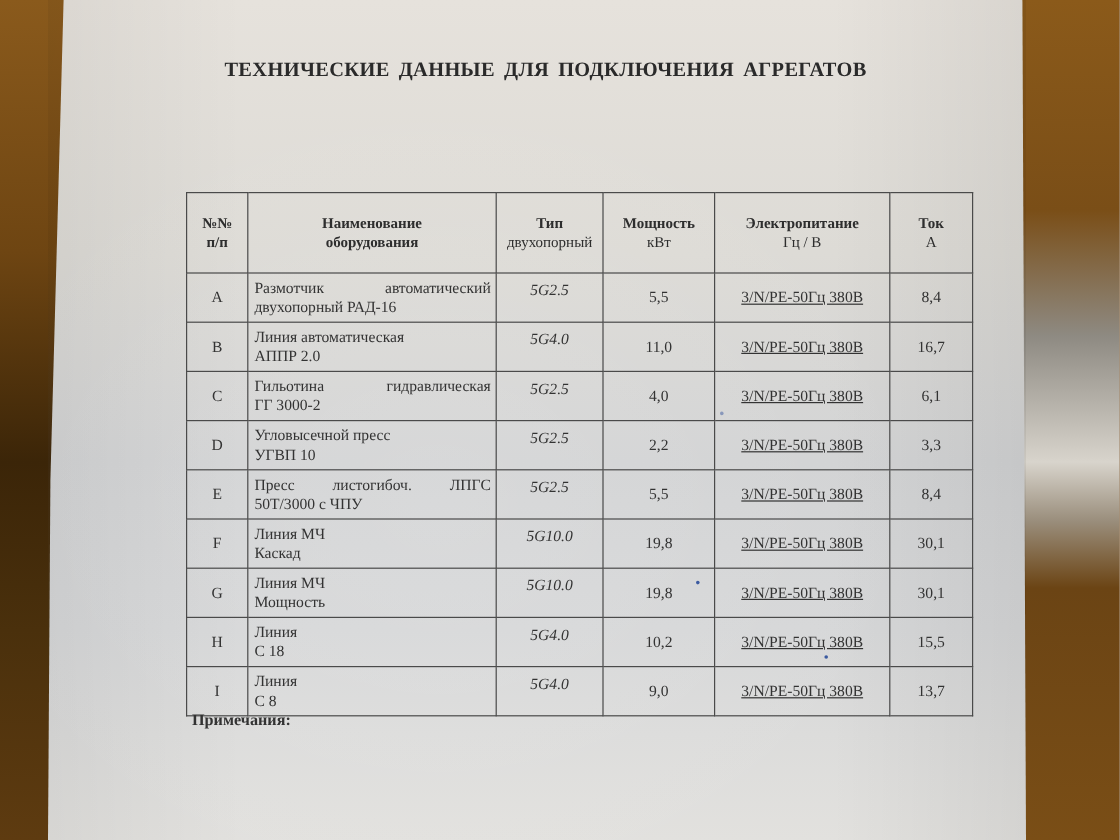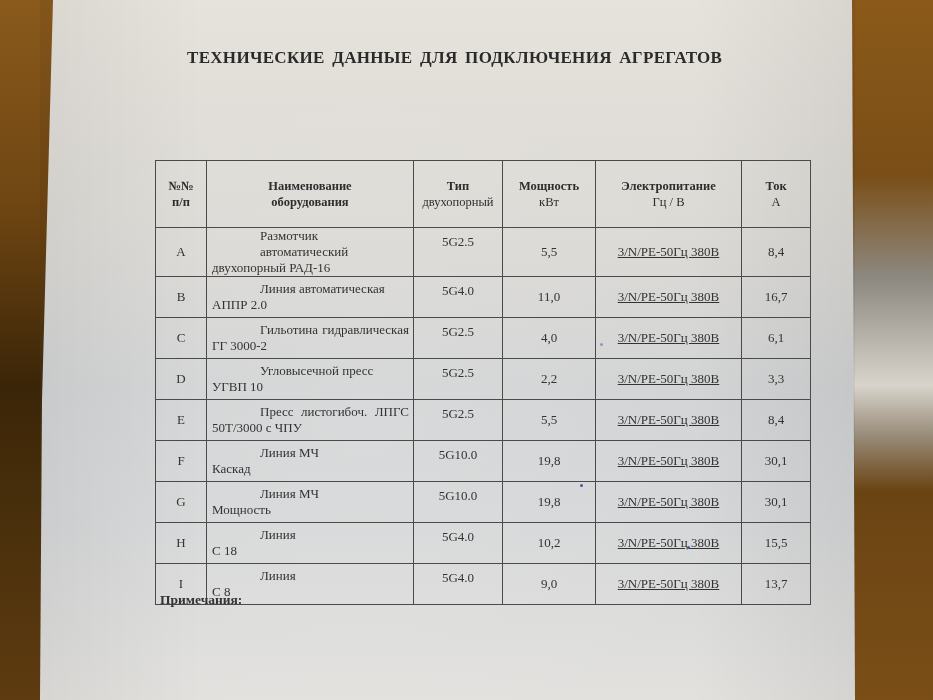--- a/index.html
+++ b/index.html
@@ -40,24 +40,24 @@
   table.spec td, table.spec th {
     border: 1.4px solid #4a4a4a; padding: 0; vertical-align: middle;
   }
   table.spec th {
     font-weight: bold; font-size: 12.5px; line-height: 16px; height: 66px; text-align: center; color: #2e2e2e;
   }
   table.spec th .sub { font-weight: normal; display: block; }
   table.spec td { height: 34px; text-align: center; font-size: 13px; }
   td.num { width: 50px; }
   td.name { width: 197px; text-align: left !important; padding-left: 5px !important; padding-right: 4px !important; line-height: 16px; font-size: 13px; }
-  td.name .l1 { display: block; text-align: justify; text-align-last: justify; margin-left: 48px; }
+  td.name .l1 { display: block; text-align: justify; text-align-last: justify; }
   td.name .l1.nj { text-align-last: left; }
   td.name .l2 { display: block; }
-  td.cable { width: 88px; vertical-align: top !important; padding-top: 6px !important; }
+  td.cable { width: 88px; vertical-align: top !important; padding-top: 6px !important; font-style: italic; }
   td.power { width: 92px; }
   td.supply { width: 145px; text-decoration: underline; }
   td.curr { width: 68px; }
   .notes {
     position: absolute; left: 160px; top: 592px; color: #333; font-size: 13px;
   }
   .notes .nt { font-weight: bold; font-size: 13.5px; margin-bottom: 0; }
   .notes .item { margin-bottom: 5px; margin-left: 1px; }
   .dot { position: absolute; width: 3px; height: 3px; border-radius: 50%; background: #3b5aa0; }
 </style>

